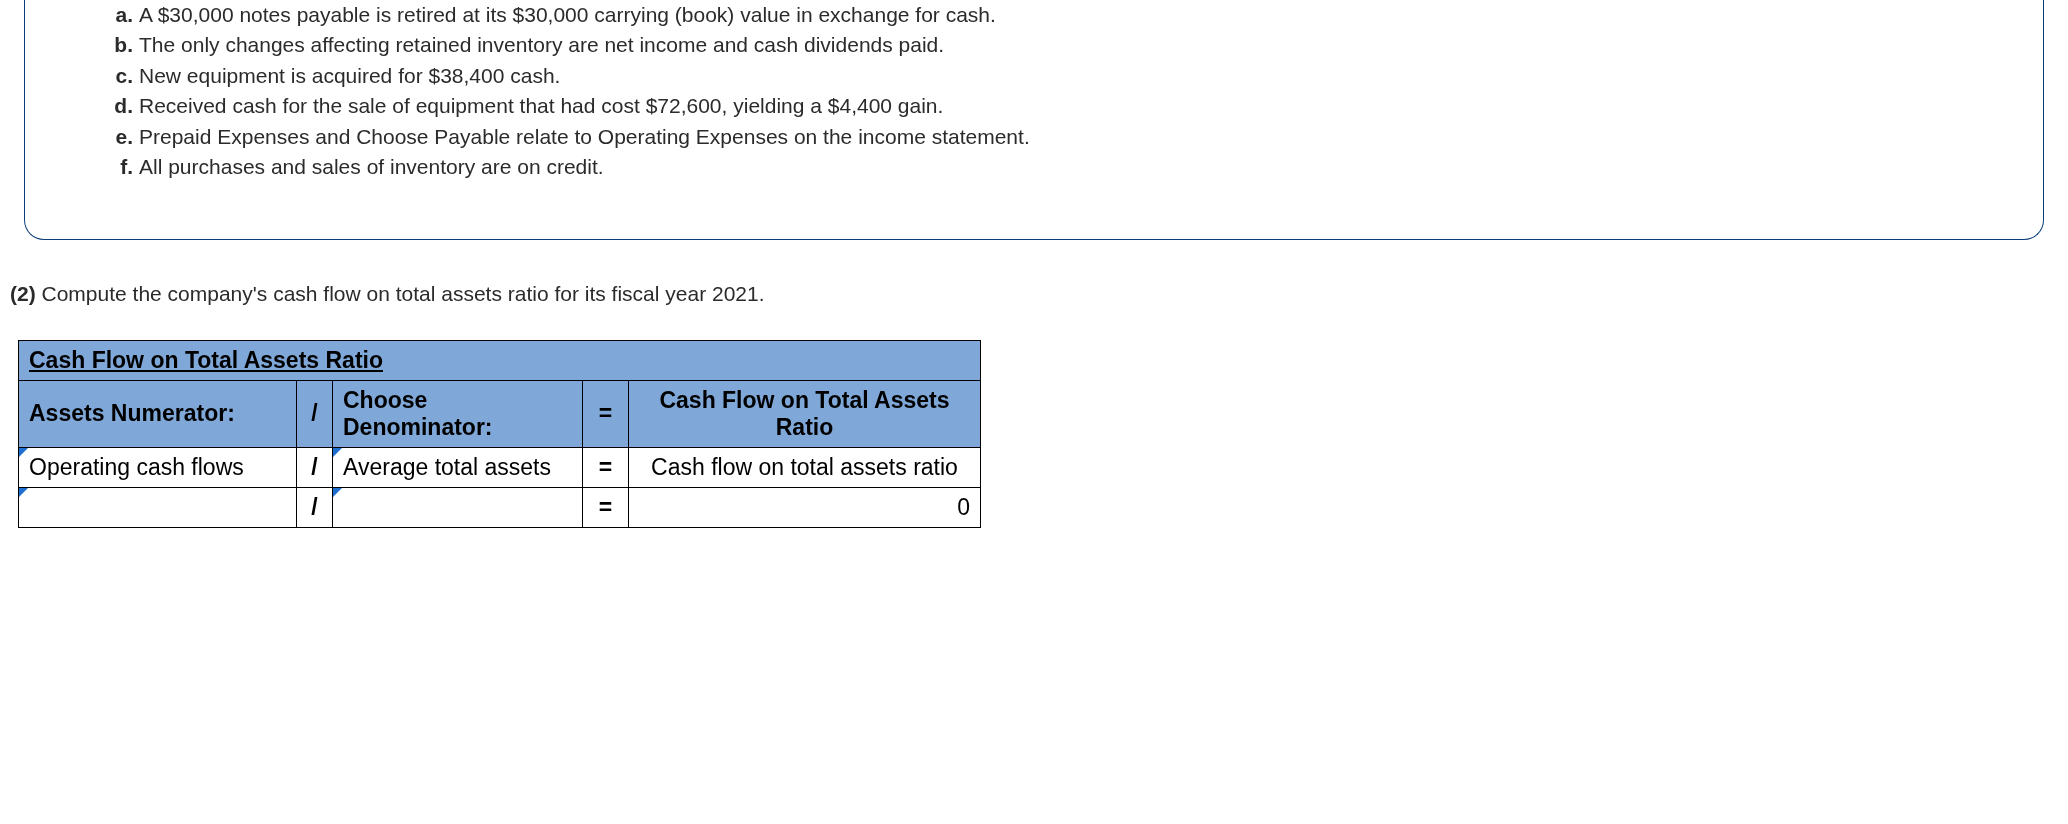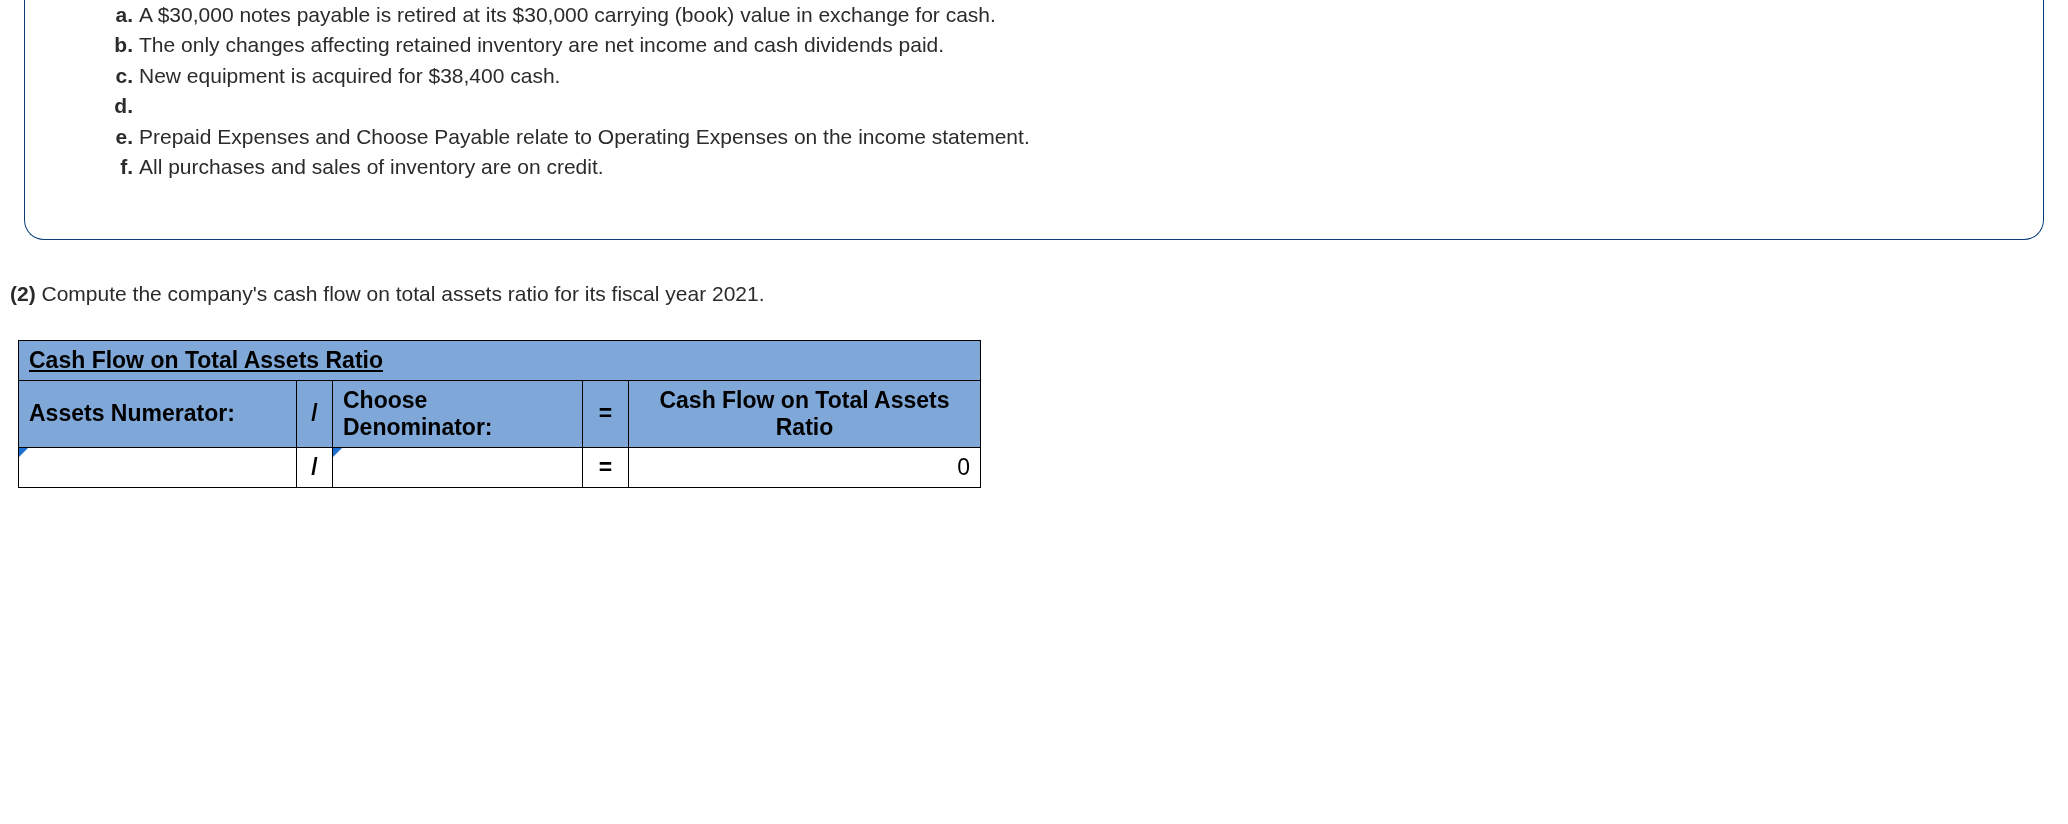--- a/index.html
+++ b/index.html
@@ -97,20 +97,21 @@
     <li>
         <span class="letter">b.</span>
         <span>The only changes affecting retained inventory are net income and cash dividends paid.</span>
       </li>
     <li>
         <span class="letter">c.</span>
         <span>New equipment is acquired for $38,400 cash.</span>
       </li>
     <li>
         <span class="letter">d.</span>
+        <span>Received cash for the sale of equipment that had cost $72,600, yielding a $4,400 gain.</span>
       </li>
     <li>
         <span class="letter">e.</span>
         <span>Prepaid Expenses and Choose Payable relate to Operating Expenses on the income statement.</span>
       </li>
     <li>
         <span class="letter">f.</span>
         <span>All purchases and sales of inventory are on credit.</span>
       </li>
   </ul>
@@ -127,20 +128,27 @@
     <td class="hdr-blue hdr-title" colspan="5">Cash Flow on Total Assets Ratio</td>
   </tr>
   <tr>
     <td class="hdr-blue col-num">Assets Numerator:</td>
     <td class="hdr-blue col-slash">/</td>
     <td class="hdr-blue col-den">Choose Denominator:</td>
     <td class="hdr-blue col-eq">=</td>
     <td class="hdr-blue col-res hdr-res">Cash Flow on Total Assets Ratio</td>
   </tr>
   <tr>
+    <td class="col-num dropdown-cell">Operating cash flows</td>
+    <td class="col-slash">/</td>
+    <td class="col-den dropdown-cell">Average total assets</td>
+    <td class="col-eq">=</td>
+    <td class="col-res cell-center">Cash flow on total assets ratio</td>
+  </tr>
+  <tr>
     <td class="col-num dropdown-cell"></td>
     <td class="col-slash">/</td>
     <td class="col-den dropdown-cell"></td>
     <td class="col-eq">=</td>
     <td class="col-res cell-right">0</td>
   </tr>
 </tbody>
   </table>
 
 </body></html>

